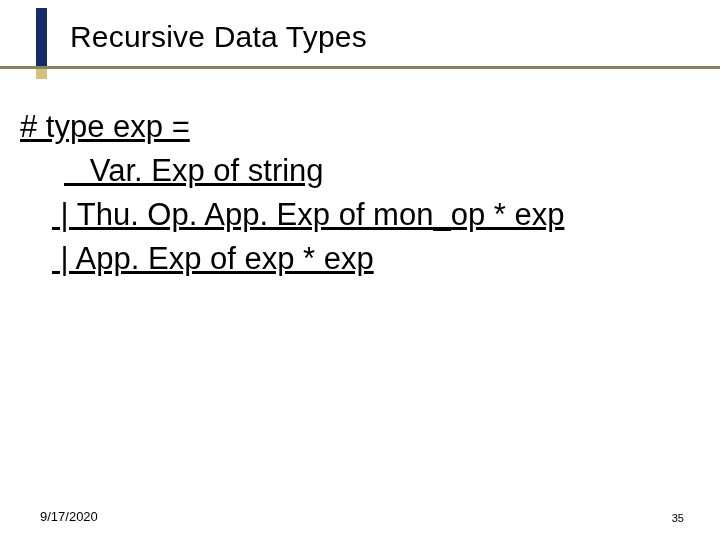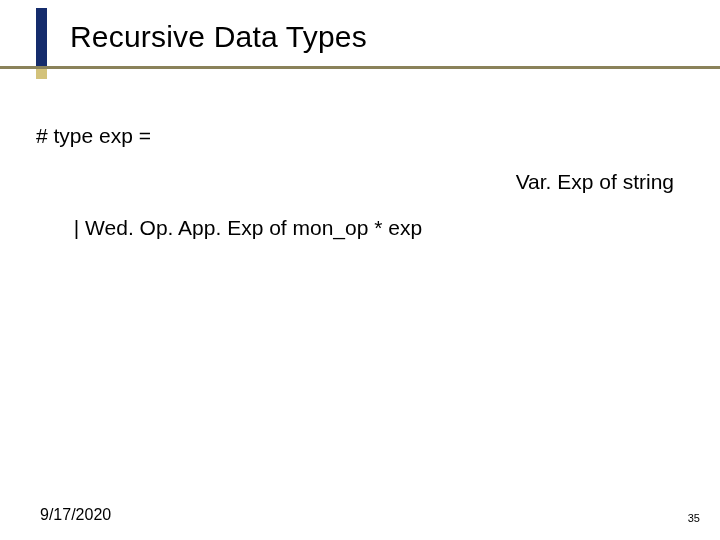--- a/index.html
+++ b/index.html
@@ -55,39 +55,40 @@
     height: 12px;
     background: #d3c27a;
   }
   .content {
     position: absolute;
     top: 105px;
     left: 20px;
     right: 30px;
   }
   .line {
-    font-size: 21px;
+    font-size: 31px;
     color: #000;
     line-height: 1.42;
-    margin: 16px;
+    margin: 0;
     white-space: pre;
+    text-decoration: underline;
   }
   .indent0 { padding-left: 0px; }
-  .indent1 { padding-left: 44px; text-align: right; }
+  .indent1 { padding-left: 44px; }
   .indent2 { padding-left: 32px; }
   .footer-date {
     position: absolute;
     left: 40px;
     bottom: 16px;
-    font-size: 16px;
+    font-size: 13px;
     color: #000;
   }
   .footer-num {
     position: absolute;
-    right: 20px;
+    right: 36px;
     bottom: 16px;
     font-size: 11px;
     color: #000;
     margin-left: 23px;
   }
 </style>
 </head>
 <body>
 
 <div class="slide">
@@ -95,19 +96,20 @@
   <div class="accent-bar"></div>
   <div class="title-rule"></div>
 
   <div class="title-area">
     <span class="title-text">Recursive Data Types</span>
   </div>
 
   <div class="content">
     <p class="line indent0"># type exp =</p>
     <p class="line indent1">   Var. Exp of string</p>
-    <p class="line indent2"> | Wed. Op. App. Exp of mon_op * exp</p>
+    <p class="line indent2"> | Thu. Op. App. Exp of mon_op * exp</p>
+    <p class="line indent2"> | App. Exp of exp * exp</p>
   </div>
 
   <div class="footer-date">9/17/2020</div>
   <div class="footer-num">35</div>
 
 </div>
 
 </body></html>

